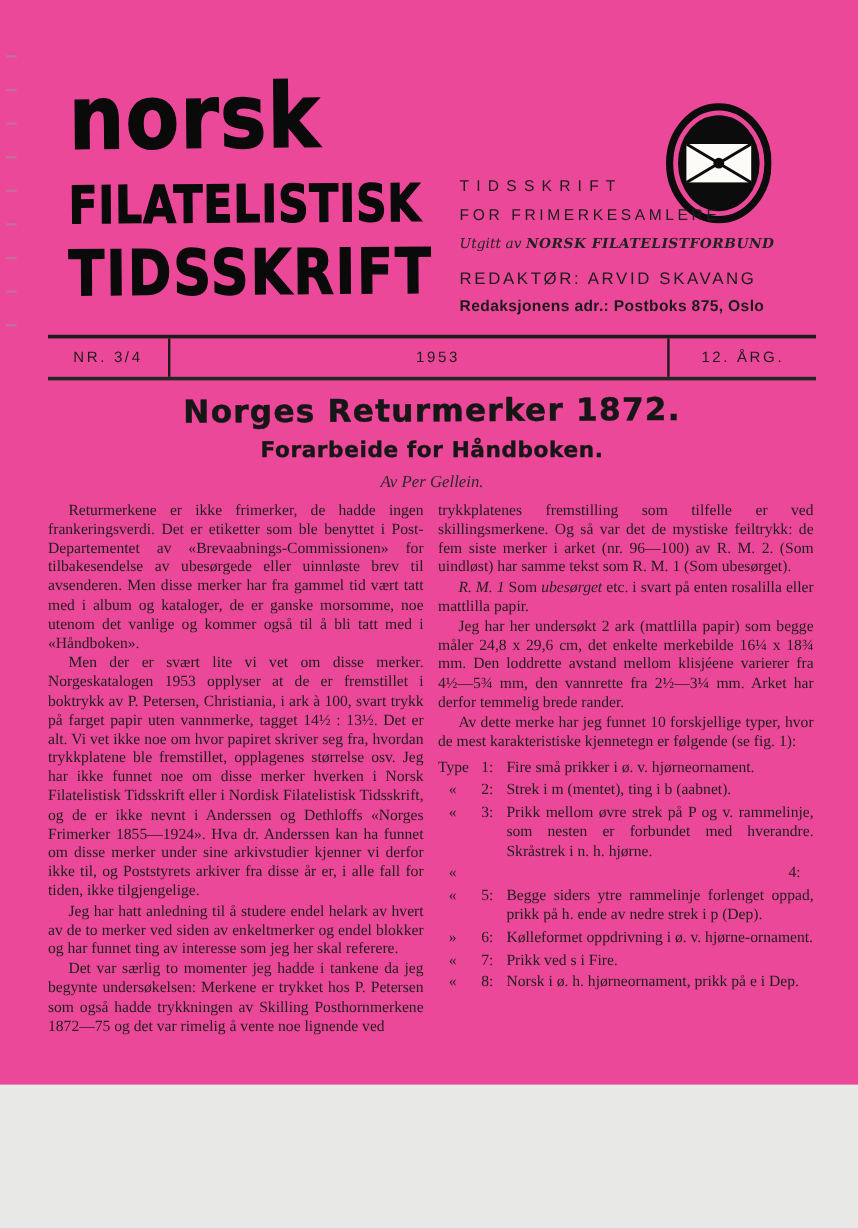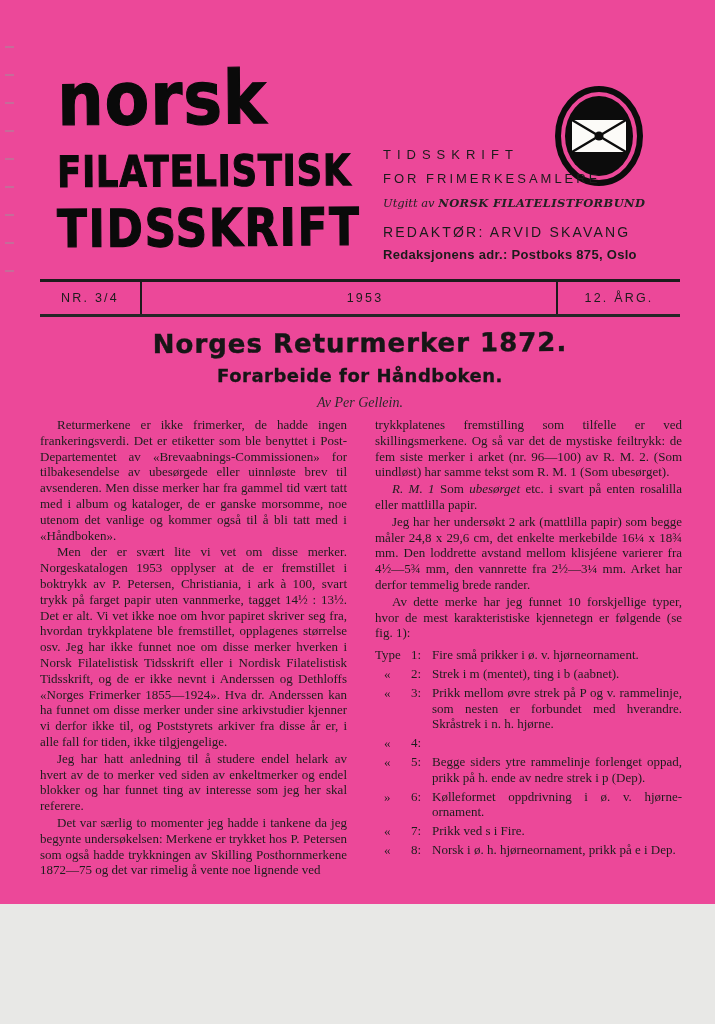--- a/index.html
+++ b/index.html
@@ -29,29 +29,29 @@
   .c2{flex:1;border-left:2px solid #1c1c1c;border-right:2px solid #1c1c1c;padding-left:32px;}
   .c3{flex:0 0 122px;}
   
   .headline{position:absolute;left:40px;top:328px;width:640px;text-align:center;color:#161616;}
   .h-title{font-family:"DejaVu Sans",sans-serif;font-weight:bold;font-size:26px;
            -webkit-text-stroke:.4px #161616;letter-spacing:1px;transform:rotate(-0.3deg);}
   .h-sub{font-family:"DejaVu Sans",sans-serif;font-weight:bold;font-size:18px;margin-top:7px;
          -webkit-text-stroke:.3px #161616;letter-spacing:.5px;}
   .h-by{font-family:"Liberation Serif",serif;font-style:italic;font-size:14px;margin-top:9px;color:#2a2a2a;}
   
-  .cols{position:absolute;left:40px;top:417px;width:642px;display:flex;gap:28px;
+  .cols{position:absolute;left:40px;top:417px;width:642px;display:flex;gap:12px;
         font-family:"Liberation Serif",serif;font-size:13px;line-height:15.8px;
         text-align:justify;color:#1d1d1d;}
   .col{width:313px;}
   p.bp{margin:0 0 1px;text-indent:17px;}
   p.bp.noind{text-indent:0;}
   p.bp em{font-style:italic;}
   .tl{margin-top:6px;}
-  .ti{display:flex;margin:2px 0 3px;}
+  .ti{display:flex;margin:2px 0 3px;justify-content:space-between;}
   .ti .mk{flex:0 0 36px;box-sizing:border-box;}
   .ti.ditto .mk{padding-left:9px;}
   .ti .nm{flex:0 0 21px;}
   .ti .tx{flex:1;text-align:justify;}
   
   .pageno{position:absolute;left:630px;top:924px;font-family:"DejaVu Serif",serif;
           font-size:15px;color:#222;}
   .tick{position:absolute;left:5px;width:9px;height:2px;background:#9a9a9a;opacity:.45;}
   .dashline{position:absolute;left:0;top:987px;width:715px;height:2px;
             background:repeating-linear-gradient(90deg,#b5b5b5 0 16px,transparent 16px 38px);opacity:.5;}

